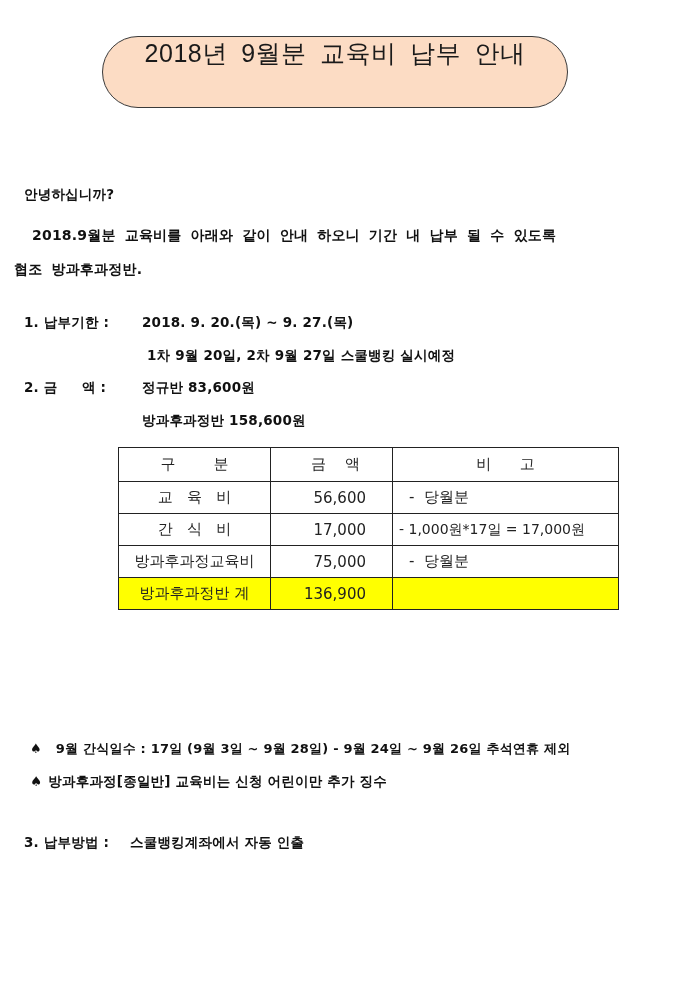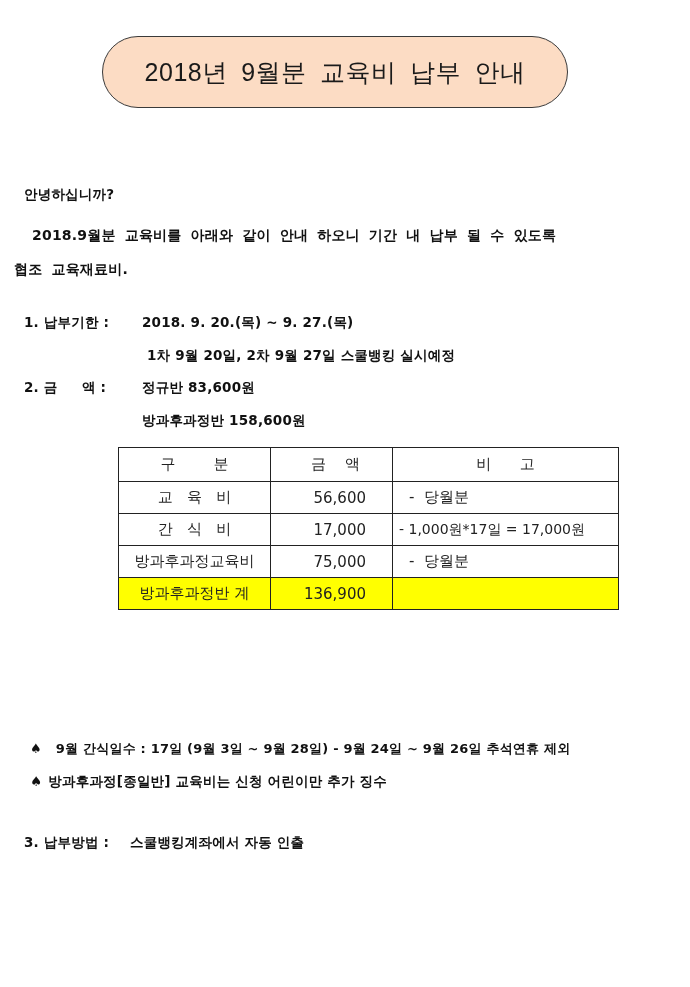--- a/index.html
+++ b/index.html
@@ -1,21 +1,21 @@
 <!DOCTYPE html>
 <html><head>
   <meta charset="utf-8">
   <style>
     html, body { margin: 0; padding: 0; background: #ffffff; }
     body { width: 690px; height: 987px; position: relative; overflow: hidden;
            font-family: "DejaVu Sans", sans-serif; color: #111; }
     .abs { position: absolute; white-space: nowrap; }
     .title-box { position: absolute; left: 102px; top: 36px; width: 466px; height: 72px;
                  background: #fcdcc4; border: 1.5px solid #3a3a3a; border-radius: 36px;
-                 box-sizing: border-box; display: flex; align-items: center; justify-content: center; }
+                 box-sizing: border-box; display: flex; align-items: flex-start; justify-content: center; }
     .title-text { font-family: "Liberation Sans", sans-serif; font-size: 25px; color: #1a1a1a; letter-spacing: 0.5px; word-spacing: 6px; }
     .bold { font-family: "DejaVu Sans", sans-serif; font-weight: bold; font-size: 13.5px; letter-spacing: 0.2px; }
     .body-line { font-size: 14px; word-spacing: 4px; }
     table.fee { position: absolute; left: 118px; top: 447px; border-collapse: collapse;
                 font-family: "DejaVu Sans", sans-serif; font-size: 15px; color: #222; }
     table.fee td { border: 1.5px solid #222; height: 32px; padding: 0 16px; box-sizing: border-box; }
     table.fee td.c1 { width: 152px; text-align: center; }
     table.fee td.c2 { width: 122px; text-align: right; padding-right: 26px; }
     table.fee td.c3 { width: 226px; text-align: left; }
     table.fee tr.hl td { background: #ffff00; }
@@ -23,21 +23,21 @@
 </head>
 <body>
 
 <div class="title-box">
   <span class="title-text">2018년 9월분 교육비 납부 안내</span>
 </div>
 
 <div class="abs bold" style="left:24px; top:186px;">안녕하십니까?</div>
 
 <div class="abs bold body-line" style="left:32px; top:227px;">2018.9월분 교육비를 아래와 같이 안내 하오니 기간 내 납부 될 수 있도록</div>
-<div class="abs bold body-line" style="left:14px; top:261px;">협조 교육재료비.</div>
+<div class="abs bold body-line" style="left:14px; top:261px;">협조 방과후과정반.</div>
 
 <div class="abs bold" style="left:24px; top:314px;">1. 납부기한 :</div>
 <div class="abs bold" style="left:142px; top:314px;">2018. 9. 20.(목) ~ 9. 27.(목)</div>
 <div class="abs bold" style="left:147px; top:347px;">1차 9월 20일, 2차 9월 27일 스쿨뱅킹 실시예정</div>
 
 <div class="abs bold" style="left:24px; top:379px; white-space:pre;">2. 금     액 :</div>
 <div class="abs bold" style="left:142px; top:379px;">정규반 83,600원</div>
 <div class="abs bold" style="left:142px; top:412px;">방과후과정반 158,600원</div>
 
 <table class="fee">

